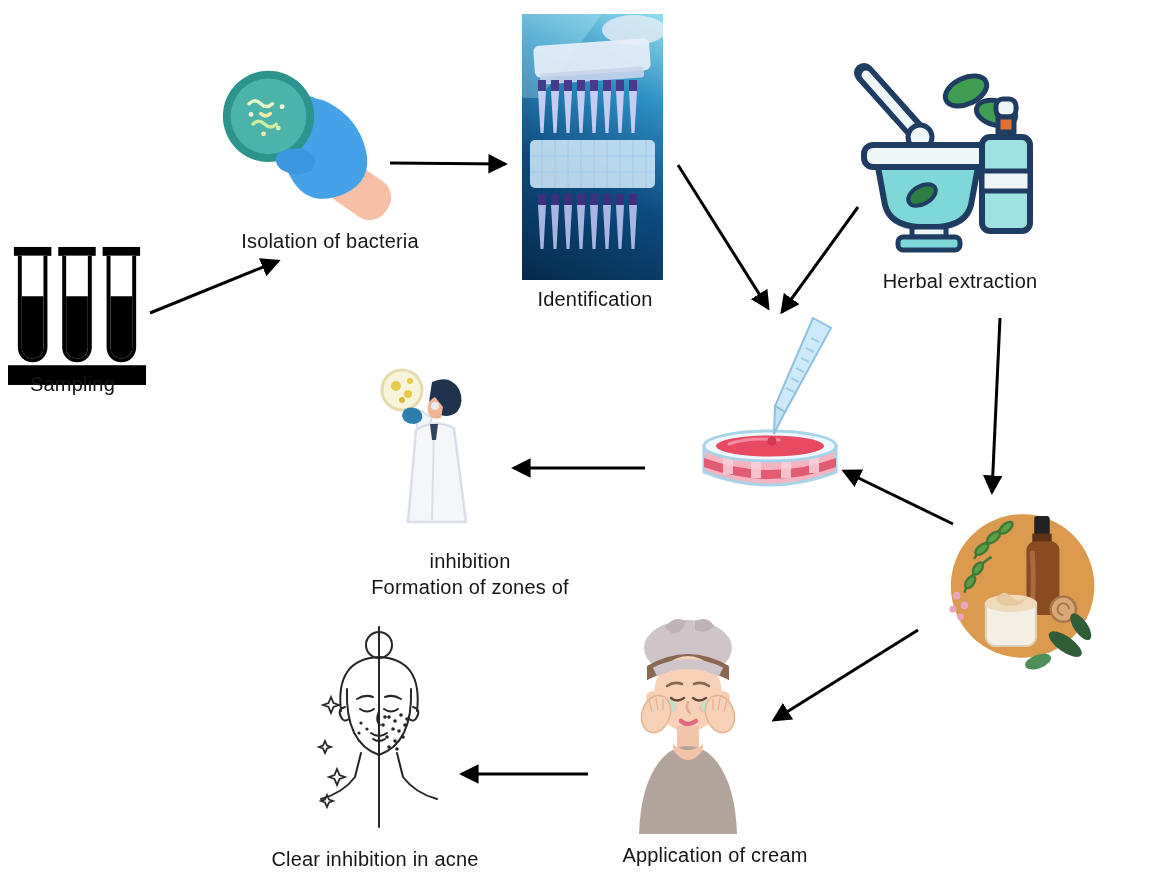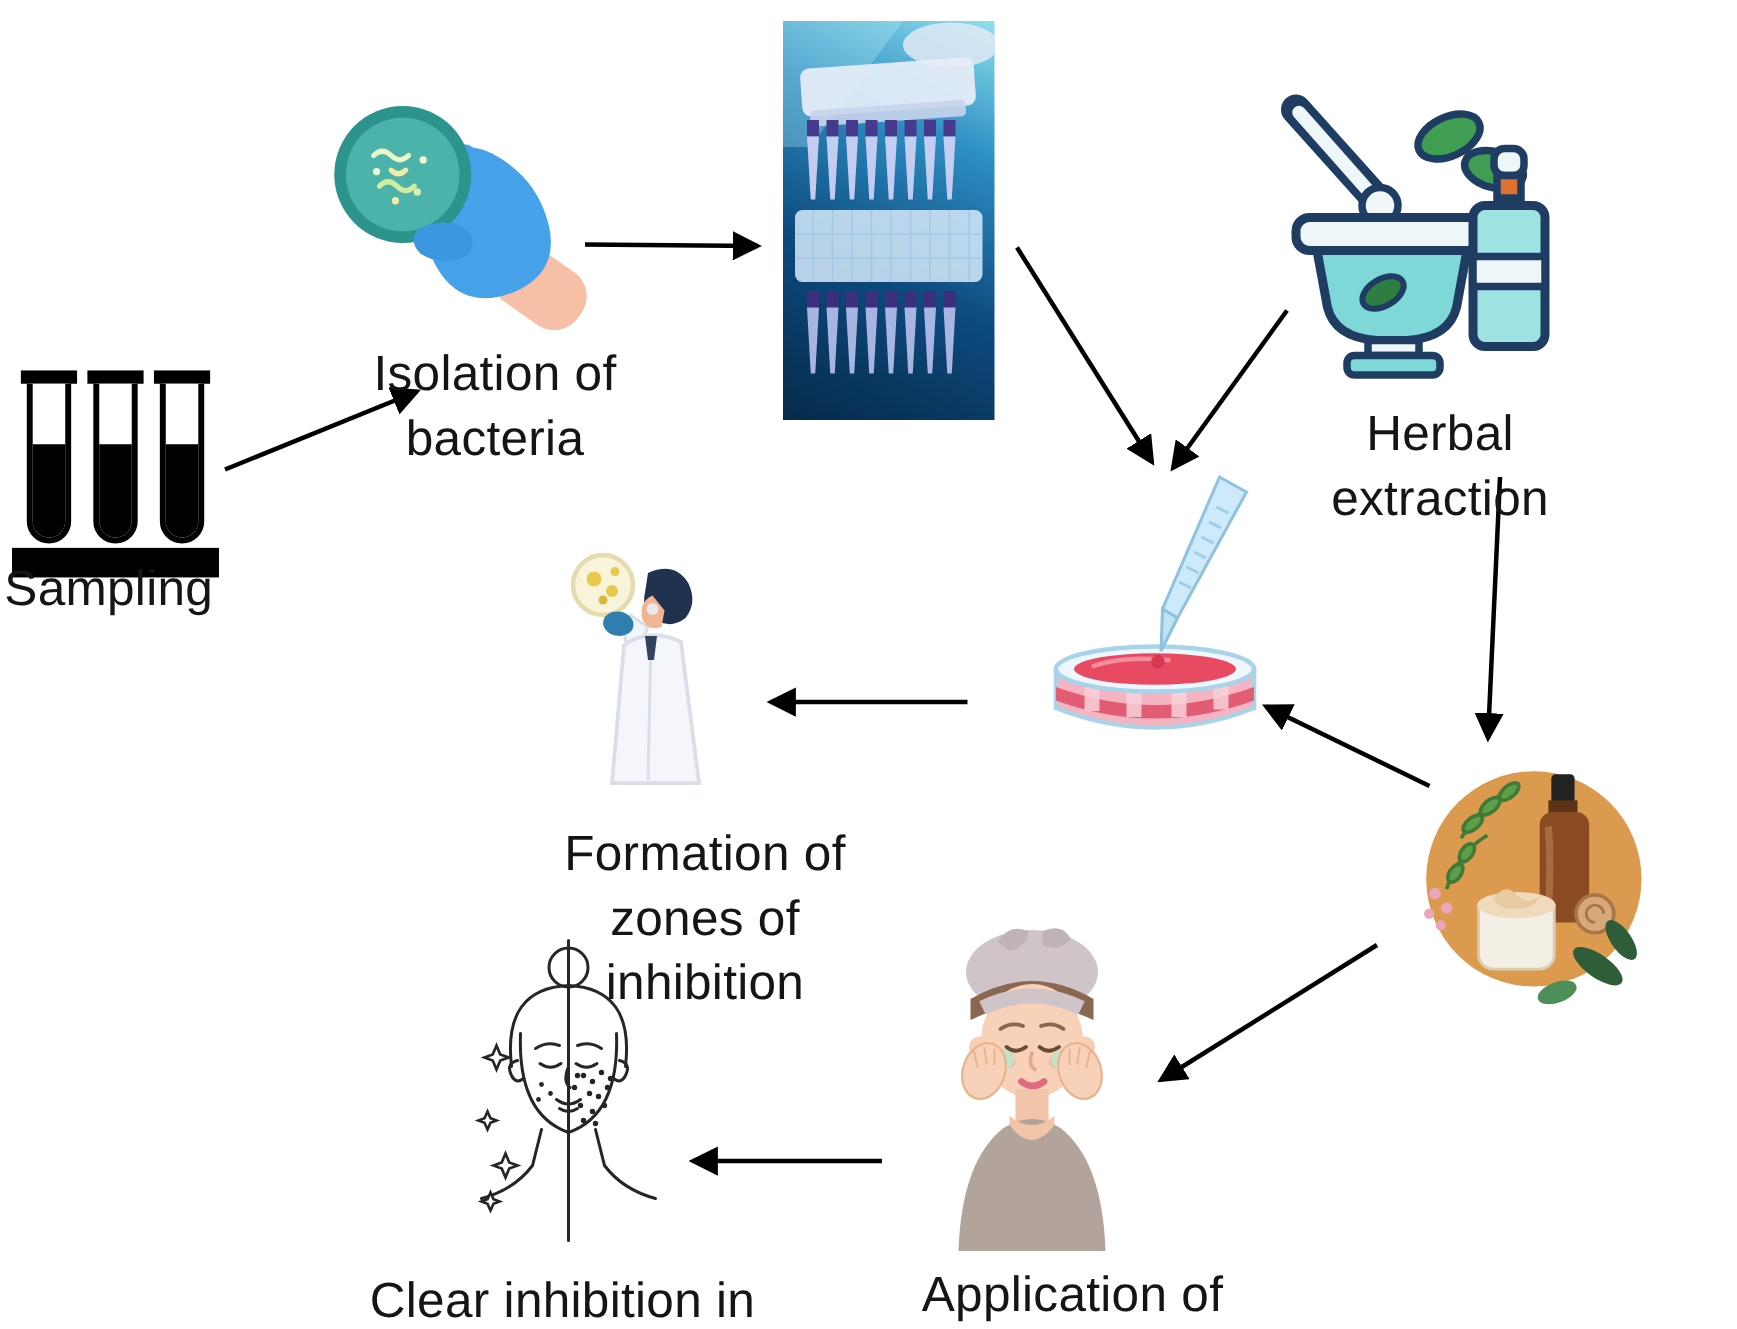--- a/index.html
+++ b/index.html
@@ -10,21 +10,21 @@
     font-family:"Liberation Sans", sans-serif;
     overflow:hidden;
   }
   .canvas { position:absolute; inset:0; }
   .arrows { position:absolute; inset:0; pointer-events:none; }
   .node-icon { position:absolute; }
   .node-icon svg { display:block; width:100%; height:100%; }
   .node-label {
     position:absolute;
     text-align:center;
-    font-size:33px;
+    font-size:20px;
     font-weight:500;
     color:#151515;
     letter-spacing:.2px;
     line-height:1.3;
   }
   .photo {
     width:100%; height:100%;
     background:linear-gradient(205deg,#8fe0ee 0%,#2e8fc4 28%,#0d4a7e 62%,#062a4a 100%);
   }
 </style>
@@ -149,20 +149,21 @@
           <rect x="81" y="180" width="8" height="11" fill="#3c2f7e"></rect>
             <path d="M81 191 h8 l-2.5 44 h-3 Z" fill="#b9c2ee" opacity="0.9"></path>
           <rect x="94" y="180" width="8" height="11" fill="#3c2f7e"></rect>
             <path d="M94 191 h8 l-2.5 44 h-3 Z" fill="#b9c2ee" opacity="0.9"></path>
           <rect x="107" y="180" width="8" height="11" fill="#3c2f7e"></rect>
             <path d="M107 191 h8 l-2.5 44 h-3 Z" fill="#b9c2ee" opacity="0.9"></path>
         </g>
       </svg>
     </div>
   </div>
+  <div class="node-label" style="left:500px; top:286px; width:190px;">Identification</div>
 
   <div class="node-icon" style="left:840px; top:55px; width:200px; height:205px;">
     <svg viewBox="0 0 200 205">
       <g stroke="#1f3d63" stroke-width="5" fill="#3f9e52">
         <ellipse cx="126" cy="36" rx="22" ry="13" transform="rotate(-25 126 36)"></ellipse>
         <ellipse cx="156" cy="58" rx="20" ry="12" transform="rotate(15 156 58)"></ellipse>
       </g>
       <line x1="24" y1="18" x2="76" y2="76" stroke="#1f3d63" stroke-width="20" stroke-linecap="round"></line>
       <line x1="26" y1="20" x2="72" y2="72" stroke="#eef6f8" stroke-width="9" stroke-linecap="round"></line>
       <circle cx="80" cy="82" r="12" fill="#eef6f8" stroke="#1f3d63" stroke-width="5"></circle>
@@ -221,22 +222,22 @@
       <path d="M36 40 q10 -2 14 6 q2 8 -8 10 q-10 0 -12 -8 q0 -6 6 -8 Z" fill="#2f7fae"></path>
       <path d="M60 14 Q78 6 87 21 Q93 34 85 44 Q76 51 66 46 Q55 40 58 27 Z" fill="#20324e"></path>
       <path d="M63 29 q-9 4 -7 15 q3 9 13 6 l2 -11 Z" fill="#f0b694"></path>
       <circle cx="63" cy="38" r="4" fill="#e8edf5" opacity="0.9"></circle>
       <path d="M44 62 Q62 50 82 60 L94 154 L36 154 Z" fill="#f4f6fa" stroke="#d9dfe8" stroke-width="2.5"></path>
       <path d="M62 58 L60 152" stroke="#d9dfe8" stroke-width="2"></path>
       <path d="M58 56 L66 56 L64 72 L60 72 Z" fill="#30425e"></path>
     </svg>
   </div>
   <div class="node-label" style="left:330px; top:548px; width:280px;">
+    <div>inhibition</div>
     <div>Formation of zones of</div>
-    <div>inhibition</div>
   </div>
 
   <div class="node-icon" style="left:945px; top:500px; width:160px; height:200px;">
     <svg viewBox="0 0 165 205">
       <circle cx="80" cy="88" r="74" fill="#db9a4e"></circle>
       <g stroke="#3f7a36" stroke-width="2.5" fill="#5d9e48">
         <path d="M30 60 Q45 35 70 22" fill="none"></path>
         <ellipse cx="38" cy="50" rx="8" ry="4" transform="rotate(-40 38 50)"></ellipse>
         <ellipse cx="50" cy="38" rx="8" ry="4" transform="rotate(-40 50 38)"></ellipse>
         <ellipse cx="63" cy="28" rx="8" ry="4" transform="rotate(-40 63 28)"></ellipse>

